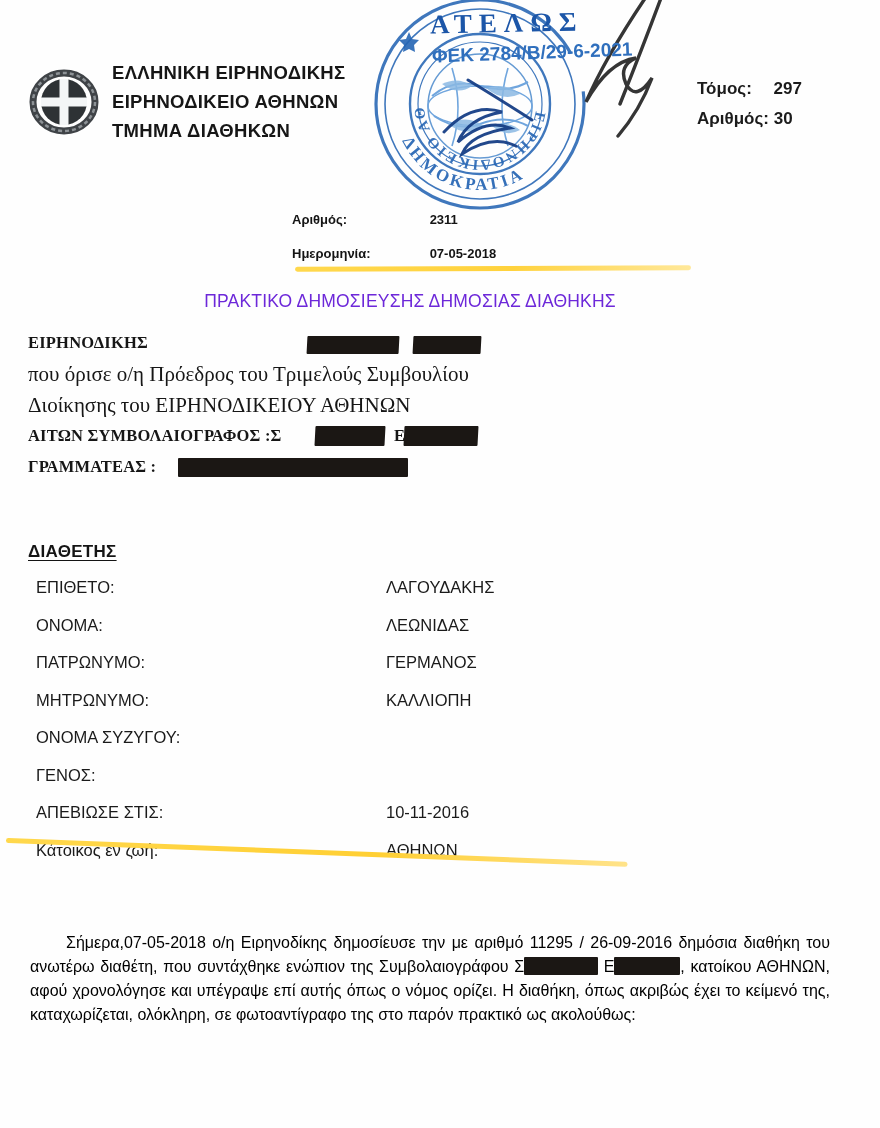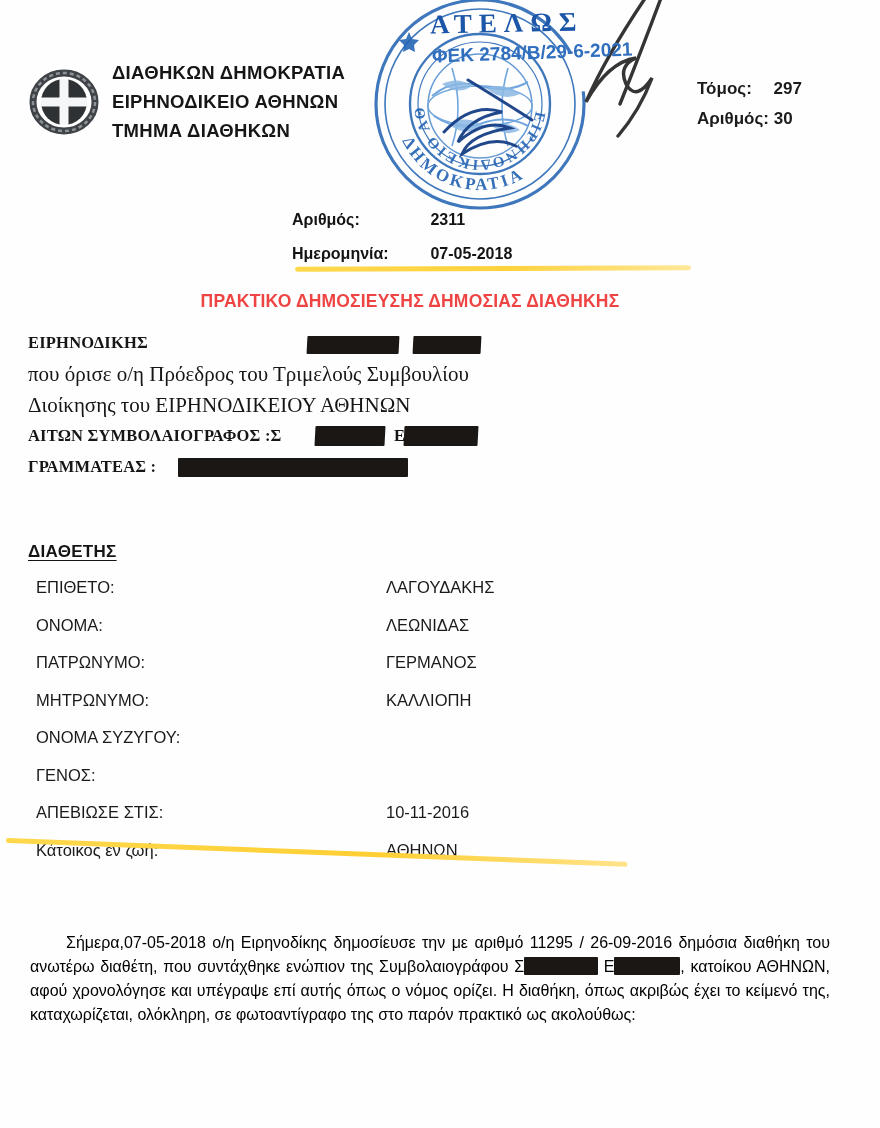--- a/index.html
+++ b/index.html
@@ -78,21 +78,21 @@
     font-weight: bold;
     color: #2f6fbd;
     white-space: nowrap;
     transform: rotate(-2deg);
     font-family: "Liberation Sans", sans-serif;
   }
 
   
   .numdate {
     left: 292px; top: 203px;
-    font-size: 16px;
+    font-size: 13px;
     line-height: 34px;
     font-weight: bold;
     color: #141414;
   }
   .numdate .lbl { display: inline-block; width: 134px; }
   .numdate .val { }
 
   
   .hl1 {
     left: 295px; top: 266px;
@@ -111,23 +111,23 @@
   }
 
   
   .doc-title {
     left: 0; top: 291px;
     width: 880px;
     text-align: center;
     padding-right: 60px;
     box-sizing: border-box;
     font-size: 17.5px;
-    font-weight: bold;
+    font-weight: normal;
     letter-spacing: 0.2px;
-    color: #ef4444;
+    color: #6d28d9;
   }
 
   
   .party {
     left: 28px; top: 330px;
     width: 620px;
     font-size: 16.5px;
     color: #161616;
   }
   .party .r { position: relative; height: 31px; line-height: 26px; font-family: Liberation Serif, serif; }
@@ -197,21 +197,21 @@
         <ellipse cx="36" cy="36" rx="31" ry="29" fill="none" stroke="#8d9296" stroke-width="2.5" stroke-dasharray="4 3"></ellipse>
         <circle cx="36" cy="36" r="23" fill="#2e3235"></circle>
         <rect x="31.5" y="13" width="9" height="46" fill="#f4f6f7"></rect>
         <rect x="13" y="31.5" width="46" height="9" fill="#f4f6f7"></rect>
         <path d="M36 13 L36 59" stroke="#f4f6f7" stroke-width="0"></path>
       </g>
     </svg>
   </div>
 
   <div class="abs header-lines">
-    <div class="hline">ΔΙΑΘΗΚΩΝ ΔΗΜΟΚΡΑΤΙΑ</div>
+    <div class="hline">ΕΛΛΗΝΙΚΗ ΕΙΡΗΝΟΔΙΚΗΣ</div>
     <div class="hline">ΕΙΡΗΝΟΔΙΚΕΙΟ ΑΘΗΝΩΝ</div>
     <div class="hline">ΤΜΗΜΑ ΔΙΑΘΗΚΩΝ</div>
   </div>
 
   <div class="abs stamp-wrap">
     <svg viewBox="0 0 330 230" width="330" height="230" aria-hidden="true">
       <g opacity="0.88" fill="none" stroke="#2565b4">
         <circle cx="128" cy="120" r="104" stroke-width="3.2" stroke-dasharray="600 40"></circle>
         <circle cx="128" cy="120" r="95" stroke-width="1.6"></circle>
         <circle cx="128" cy="120" r="70" stroke-width="2.4"></circle>

